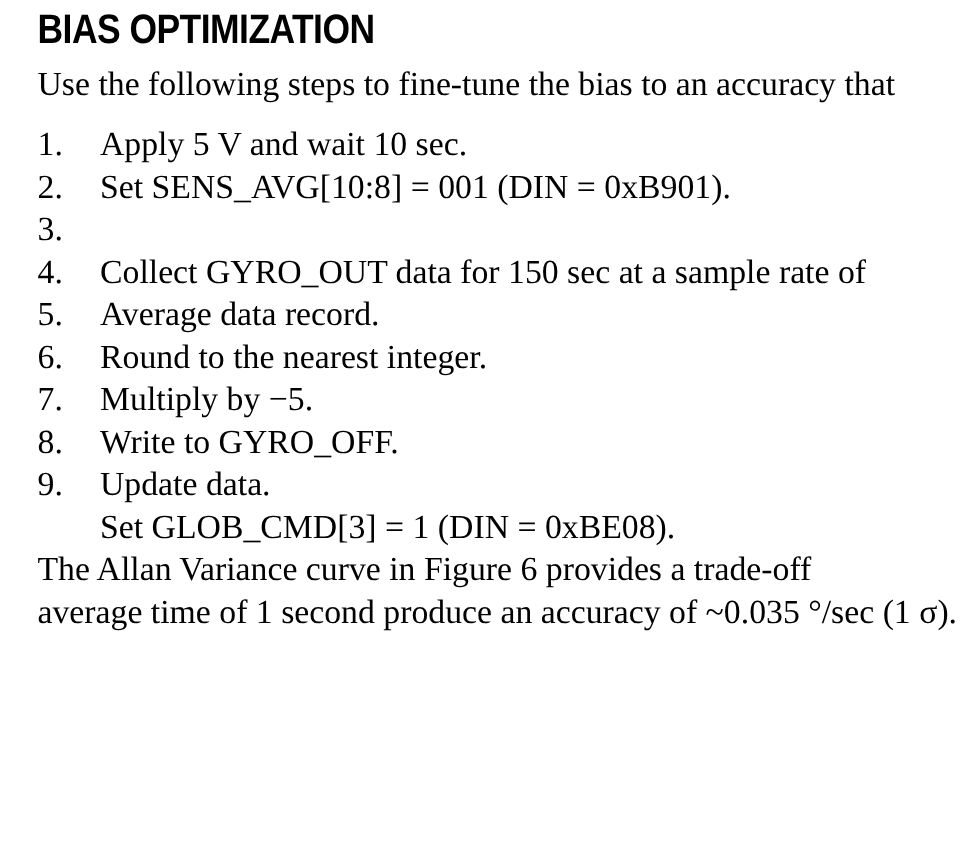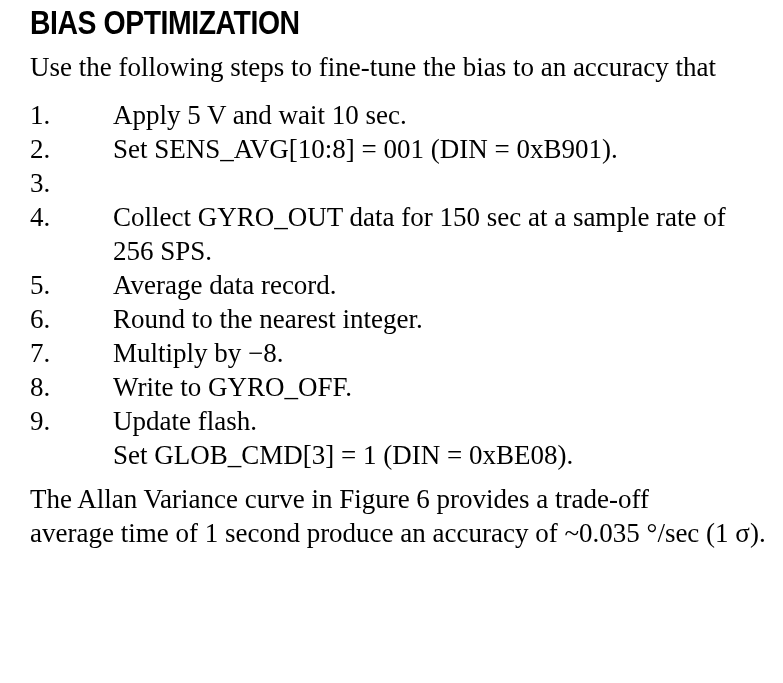--- a/index.html
+++ b/index.html
@@ -41,22 +41,22 @@
   .para { margin: 0; }
   .intro { margin-bottom: 14px; }
   .line { white-space: nowrap; }
   .steps { margin: 0; }
   .step { display: flex; }
   .step-num {
     flex: 0 0 50px;
     width: 50px;
     white-space: nowrap;
   }
-  .step-body { flex: 1 1 auto; min-width: 0; margin-left: 33px; }
-  .closing { margin-top: 10px; }
+  .step-body { flex: 1 1 auto; min-width: 0; }
+  .closing { margin-top: 0; }
 </style>
 </head>
 <body>
 
 <div class="page">
 
   <h1 class="heading">
     <span class="squeeze">BIAS OPTIMIZATION</span>
   </h1>
 
@@ -83,56 +83,55 @@
     <div class="step">
       <div class="step-num">3.</div>
       <div class="step-body">
       </div>
     </div>
 
     <div class="step">
       <div class="step-num">4.</div>
       <div class="step-body">
         <div class="line">Collect GYRO_OUT data for 150 sec at a sample rate of</div>
-        <div class="line">256 SPS.</div>
       </div>
     </div>
 
     <div class="step">
       <div class="step-num">5.</div>
       <div class="step-body">
         <div class="line">Average data record.</div>
       </div>
     </div>
 
     <div class="step">
       <div class="step-num">6.</div>
       <div class="step-body">
         <div class="line">Round to the nearest integer.</div>
       </div>
     </div>
 
     <div class="step">
       <div class="step-num">7.</div>
       <div class="step-body">
-        <div class="line">Multiply by −8.</div>
+        <div class="line">Multiply by −5.</div>
       </div>
     </div>
 
     <div class="step">
       <div class="step-num">8.</div>
       <div class="step-body">
         <div class="line">Write to GYRO_OFF.</div>
       </div>
     </div>
 
     <div class="step">
       <div class="step-num">9.</div>
       <div class="step-body">
-        <div class="line">Update flash.</div>
+        <div class="line">Update data.</div>
         <div class="line">Set GLOB_CMD[3] = 1 (DIN = 0xBE08).</div>
       </div>
     </div>
 
   </div>
 
   <div class="para closing serif">
     <div class="line">The Allan Variance curve in Figure 6 provides a trade-off</div>
     <div class="line">average time of 1 second produce an accuracy of ~0.035 °/sec (1 σ).</div>
   </div>

